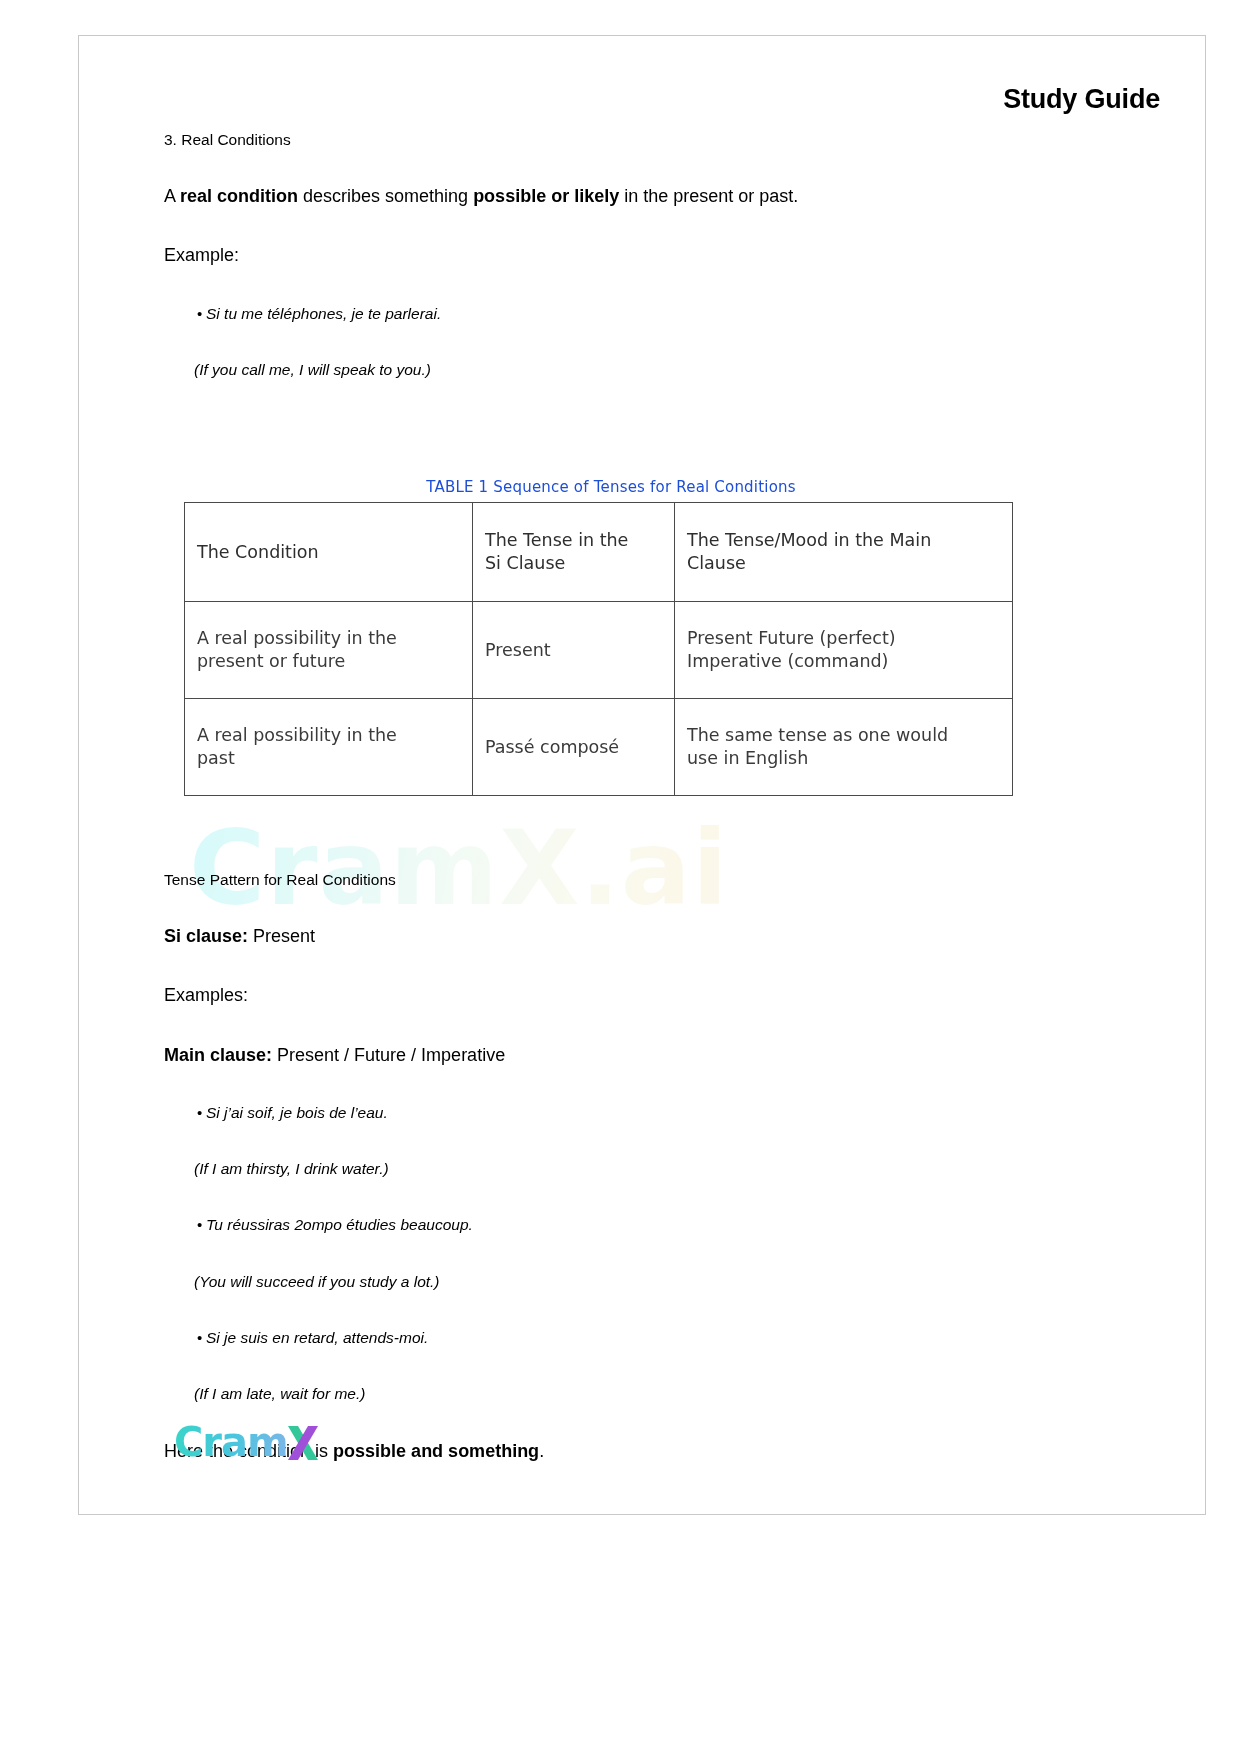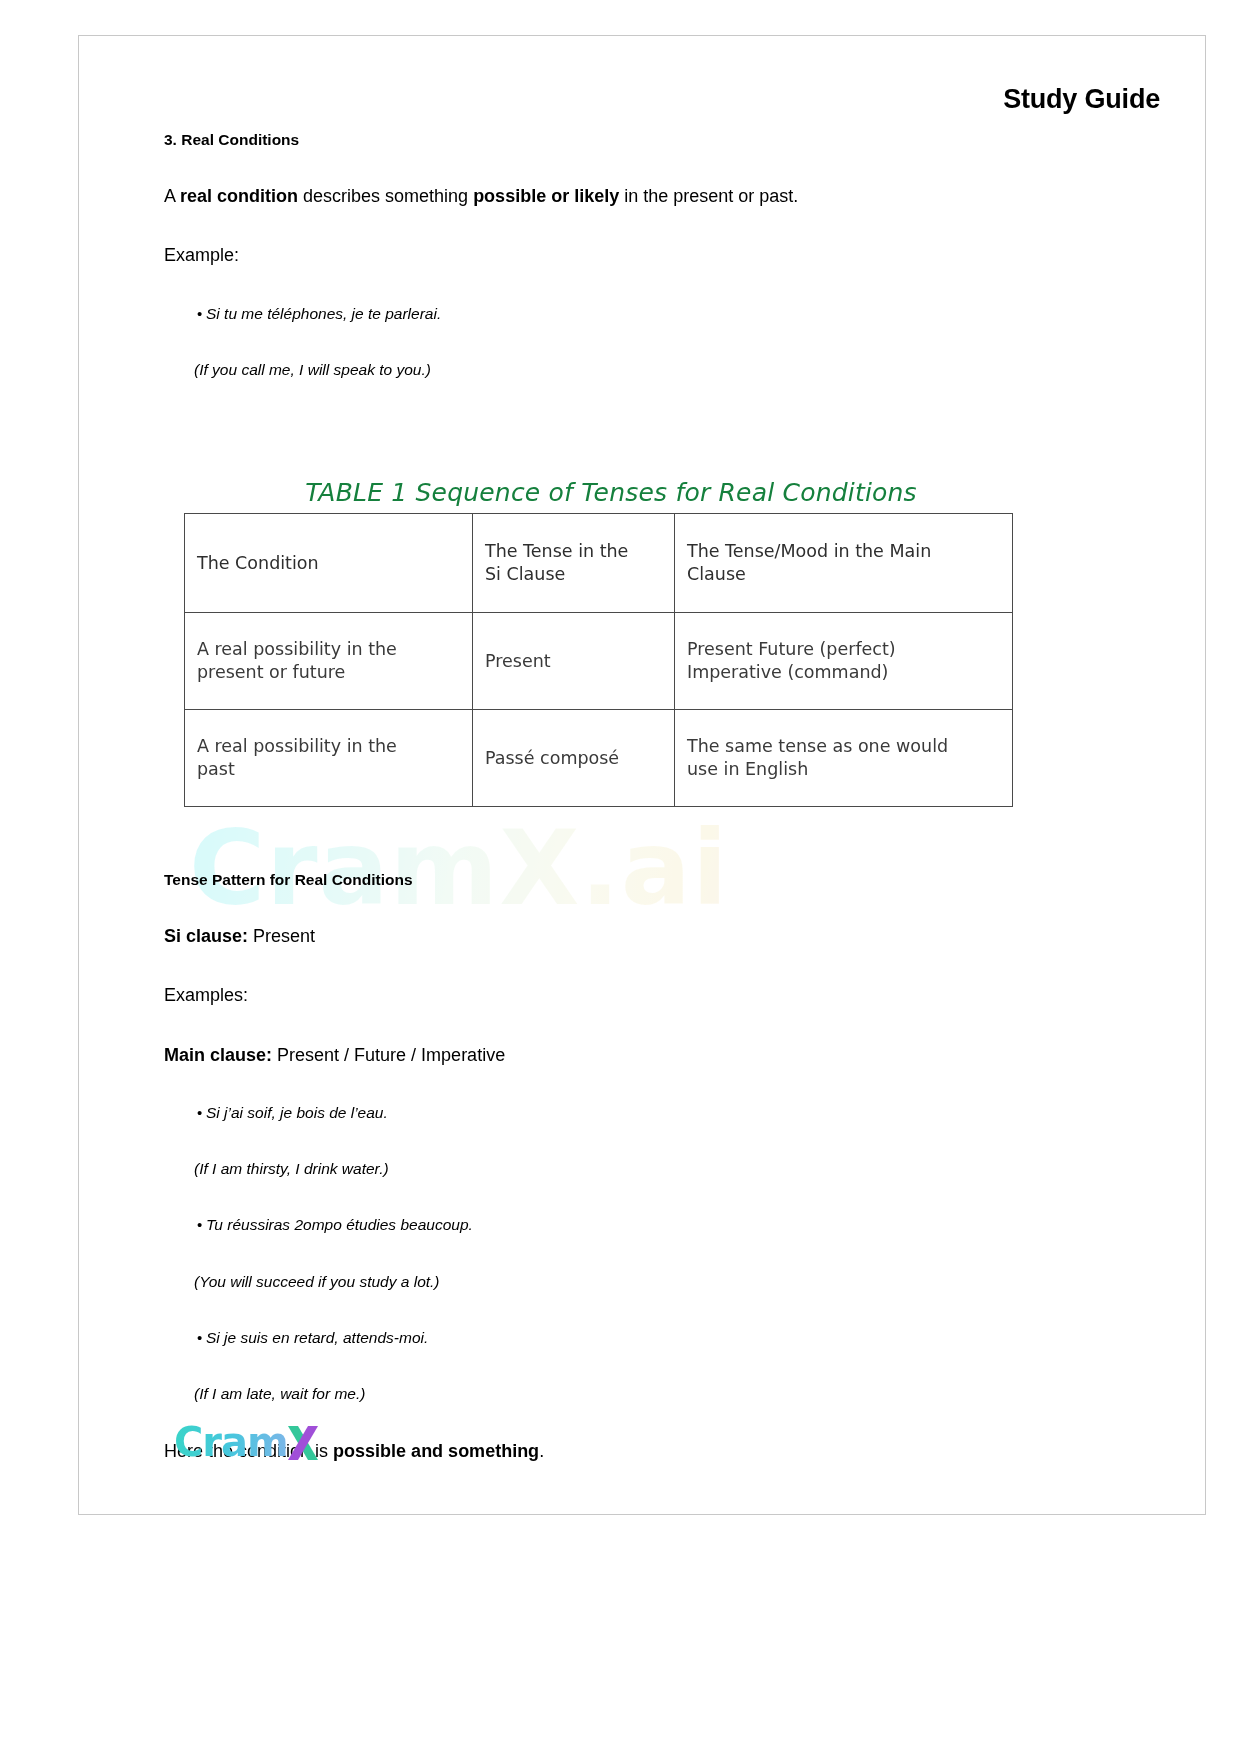--- a/index.html
+++ b/index.html
@@ -40,21 +40,21 @@
     letter-spacing: -0.2px;
   }
   .content {
     position: absolute;
     left: 85px;
     top: 95px;
     width: 880px;
   }
   .section-heading {
     font-size: 15.5px;
-    font-weight: bold;
+    font-weight: normal;
     margin: 0 0 36px 0;
   }
   .para {
     font-size: 18px;
     margin: 0 0 36px 0;
     line-height: 1.3;
   }
   .para b { font-weight: bold; }
   .bullet-row {
     display: flex;
@@ -84,27 +84,26 @@
   .spacer-lg { height: 62px; }
 
   
   .figure {
     margin: 0 0 0 0;
     padding-left: 20px;
     position: relative;
   }
   .figure-title {
     font-family: "DejaVu Sans", sans-serif;
-    font-size: 25px;
-    color: #15803d;
+    font-size: 15px;
+    color: #1d4ed8;
     text-align: center;
     letter-spacing: 0.2px;
     margin: 0 0 6px 0;
     padding-right: 6px;
-    font-style: italic;
   }
   table.tense-table {
     border-collapse: collapse;
     width: 828px;
     table-layout: fixed;
     font-family: "DejaVu Sans", sans-serif;
     color: #3a3a3a;
   }
   table.tense-table th,
   table.tense-table td {

